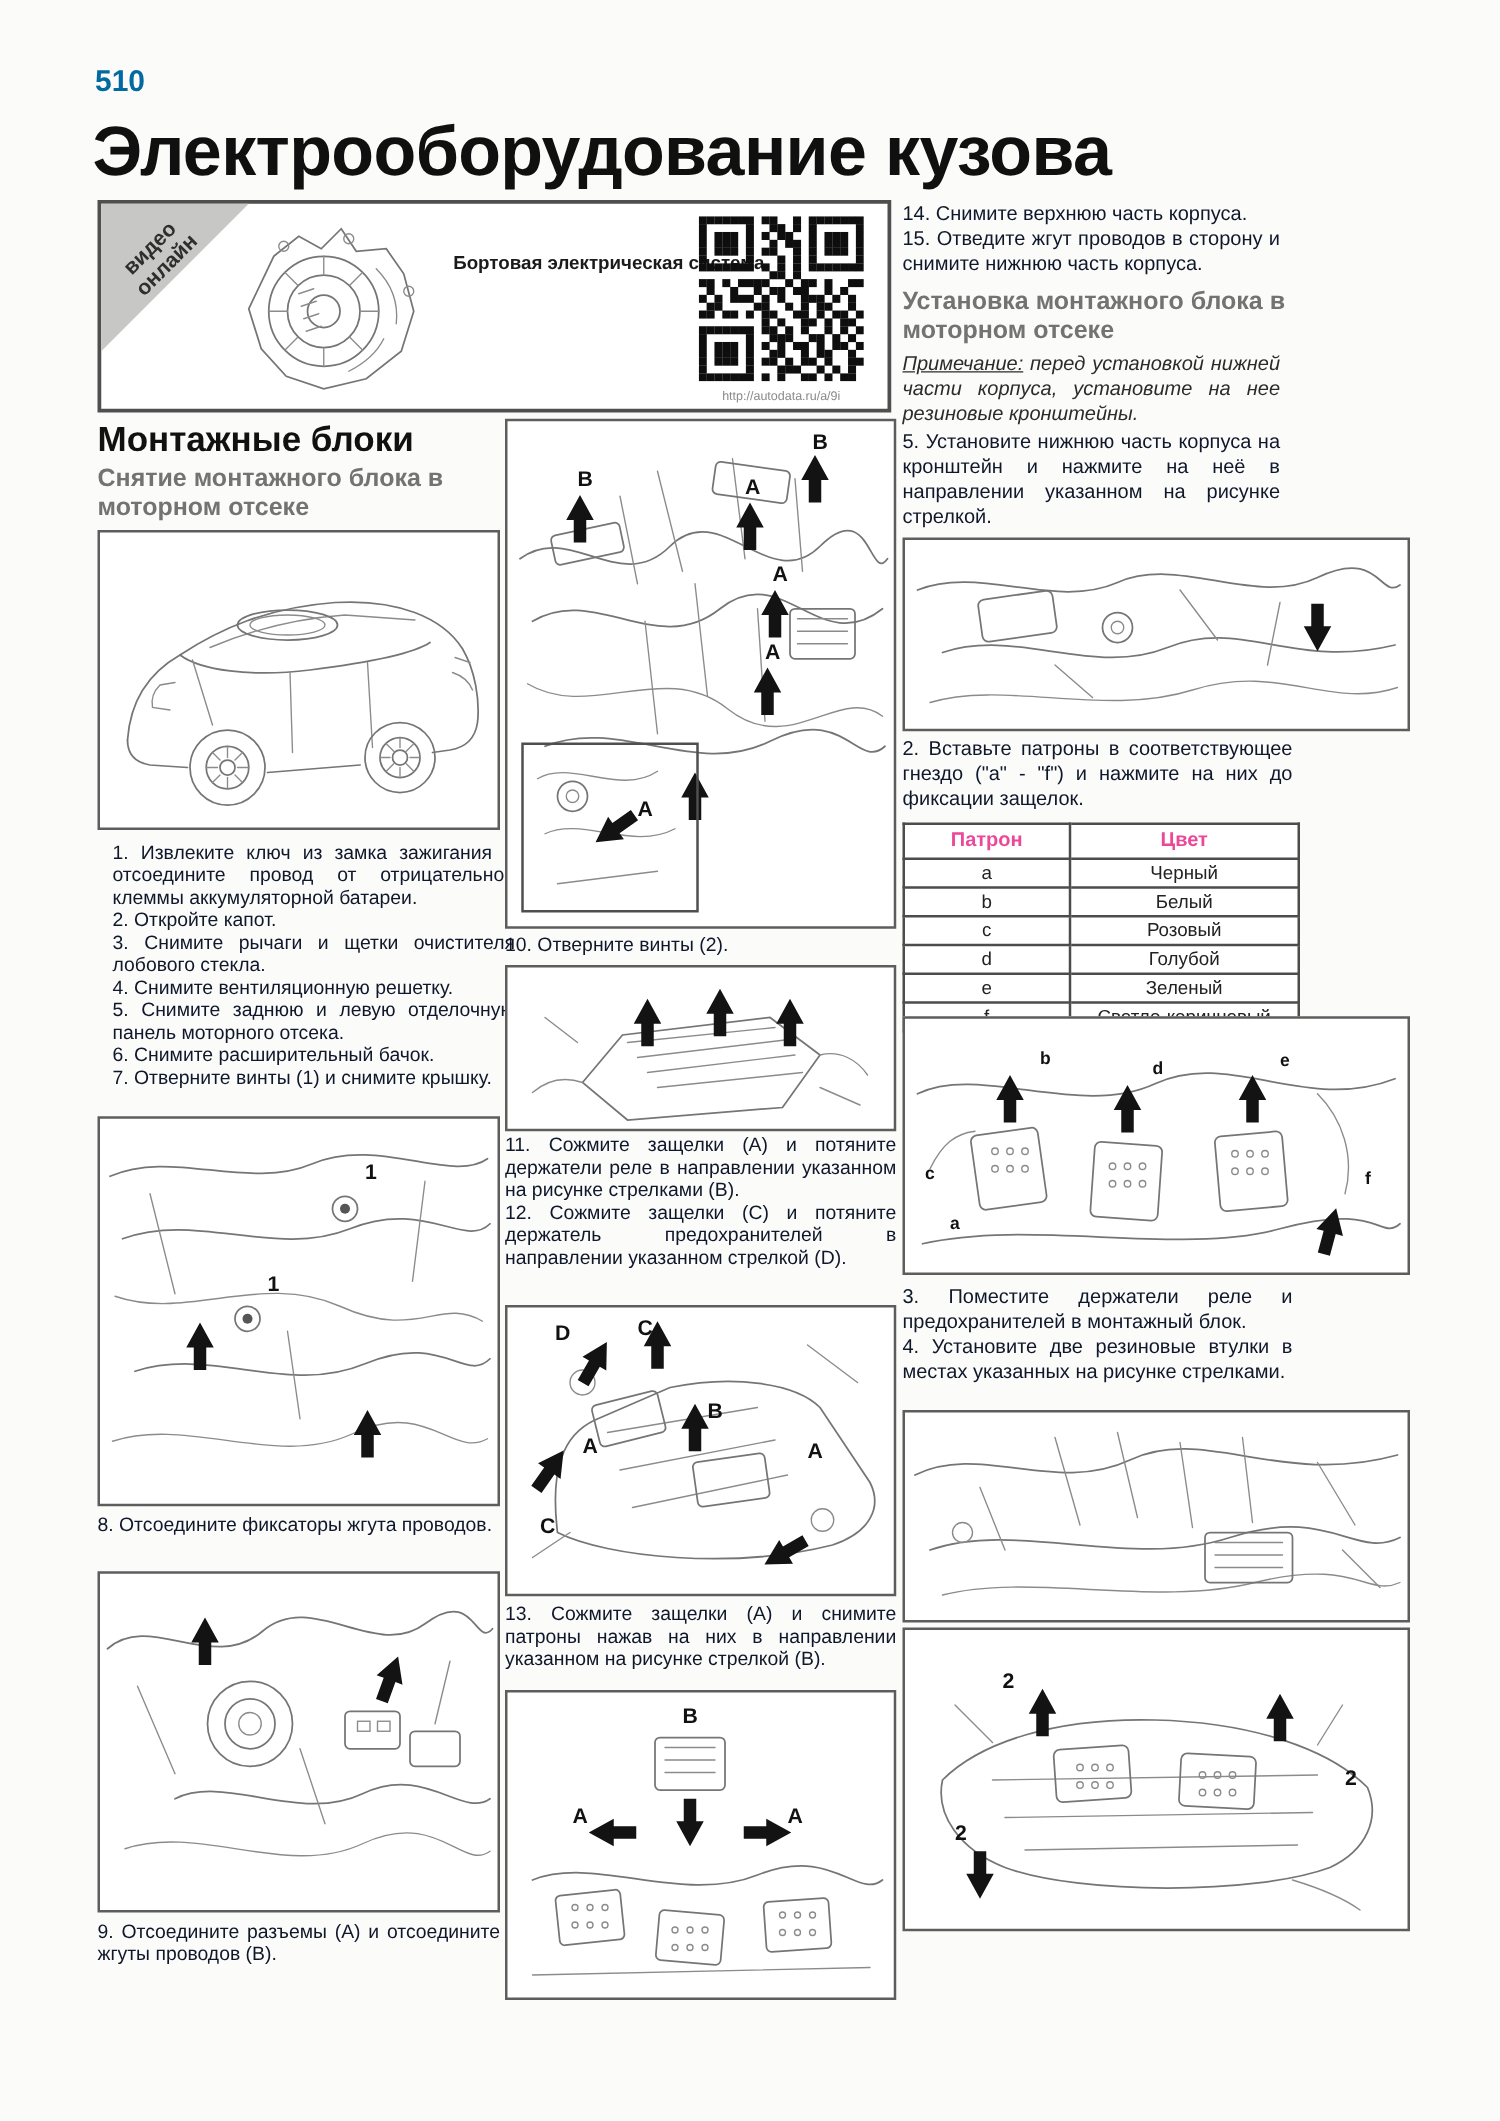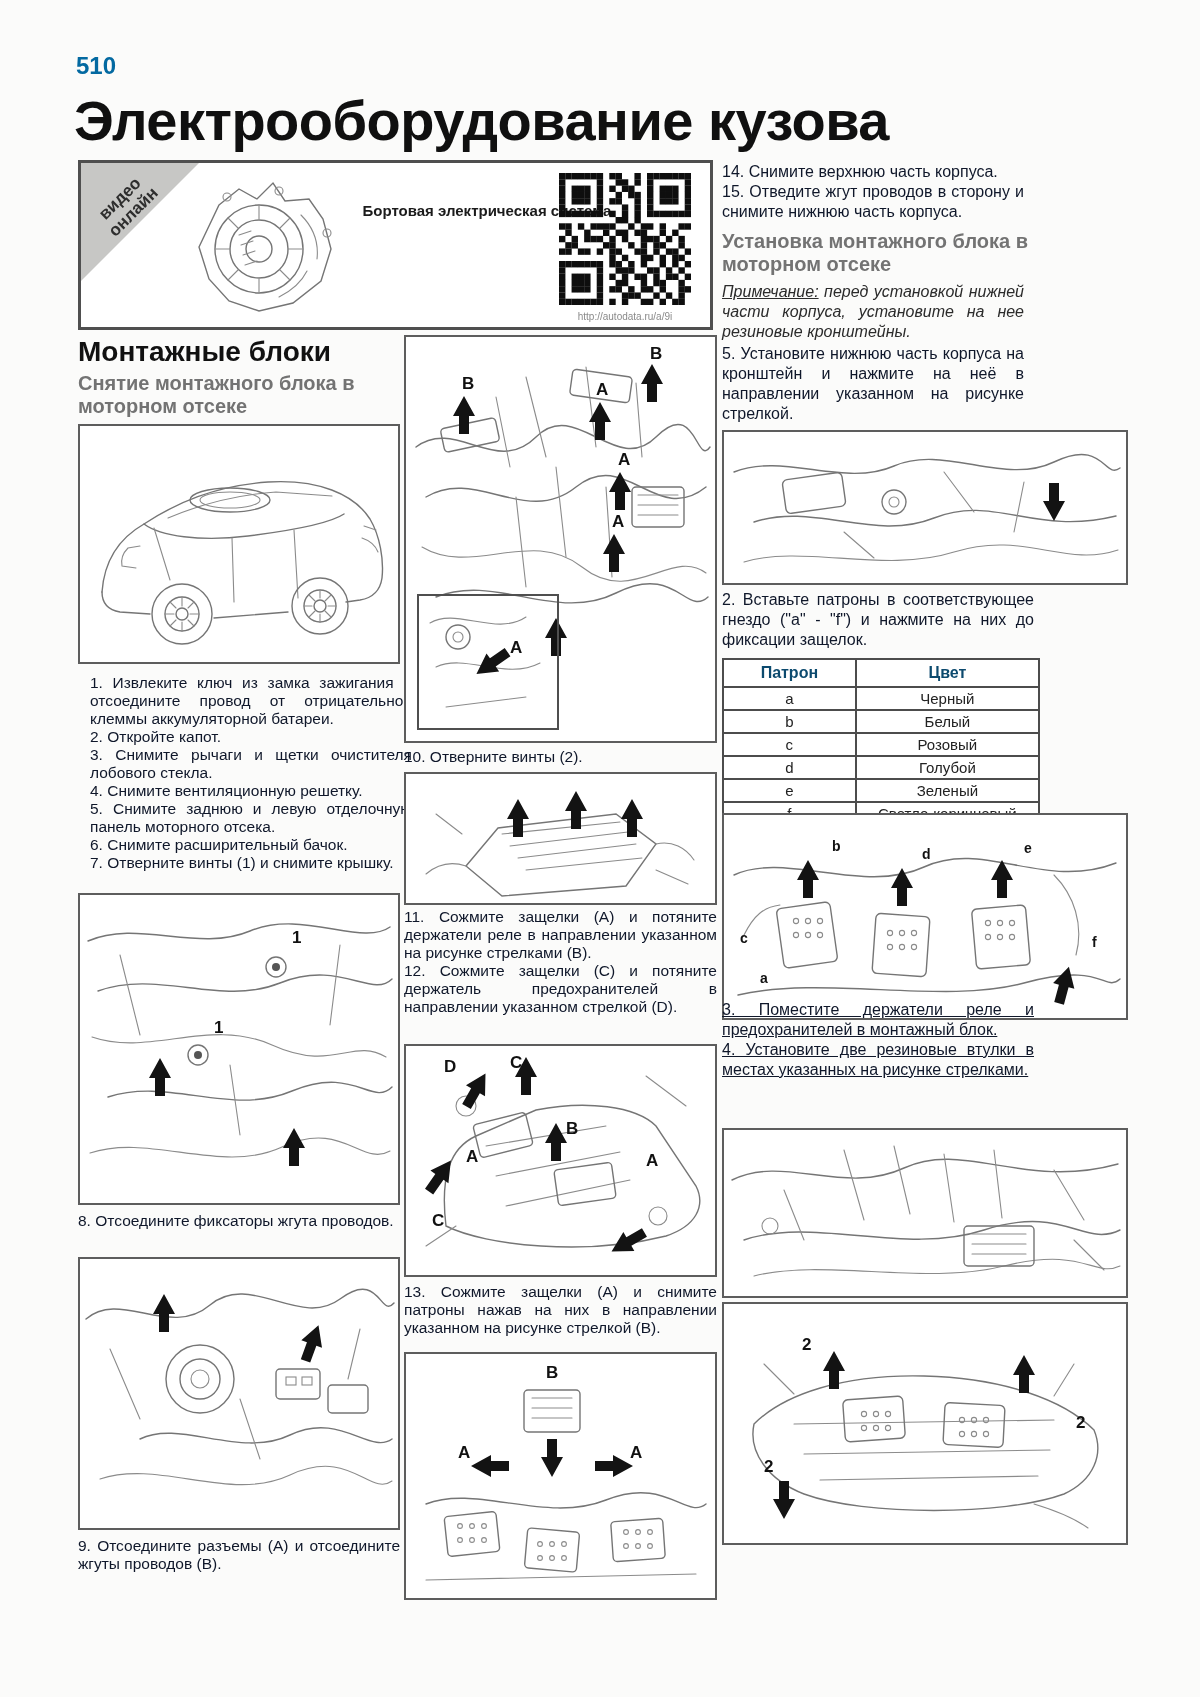--- a/index.html
+++ b/index.html
@@ -32,21 +32,21 @@
   .fig{position:absolute;border:2px solid #5d5d5d;background:#fff;box-sizing:border-box;}
   .fig svg{display:block;}
   .sk{stroke:#757575;stroke-width:1.4;fill:none;stroke-linecap:round;}
   .sk2{stroke:#8b8b8b;stroke-width:1.1;fill:none;stroke-linecap:round;}
   .arr{fill:#131313;}
   .flbl{font-family:"Liberation Sans",sans-serif;font-size:17px;font-weight:bold;fill:#111;}
   .flbl-sm{font-family:"Liberation Sans",sans-serif;font-size:14px;font-weight:bold;fill:#111;}
   
   .parts{position:absolute;border-collapse:collapse;table-layout:fixed;background:#fff;}
   .parts th,.parts td{border:2px solid #4c4c4c;text-align:center;padding:1px 4px;}
-  .parts th{font-size:16px;font-weight:bold;height:24px;color:#0c4a6e;}
+  .parts th{font-size:16px;font-weight:bold;height:24px;color:#ec4899;}
   .parts td{font-size:15px;height:19px;color:#222;}
 </style>
 </head>
 <body>
 
 <svg width="0" height="0" style="position:absolute" aria-hidden="true">
   <defs>
     <g id="arr">
         <polygon points="0,-19 11,1 5,1 5,19 -5,19 -5,1 -11,1"></polygon>
       </g>
@@ -601,21 +601,21 @@
       <use href="#arr" xlink:href="#arr" class="arr" transform="translate(340,170) rotate(15)"></use>
       <text class="flbl-sm" x="108" y="36">b</text>
       <text class="flbl-sm" x="198" y="44">d</text>
       <text class="flbl-sm" x="300" y="38">e</text>
       <text class="flbl-sm" x="16" y="128">c</text>
       <text class="flbl-sm" x="36" y="168">a</text>
       <text class="flbl-sm" x="368" y="132">f</text>
     </svg>
   </div>
 
-  <div class="step stepR" style="left:722px;top:1000px;width:312px;text-decoration:underline;">
+  <div class="step stepR" style="left:722px;top:1028px;width:312px;">
     <p>3. Поместите держатели реле и предохранителей в монтажный блок.</p>
     <p>4. Установите две резиновые втулки в местах указанных на рисунке стрелками.</p>
   </div>
 
   <div class="fig" style="left:722px;top:1128px;width:406px;height:170px;">
     <svg width="402" height="166" viewBox="0 0 402 166">
       <path class="sk" d="M8,50 C60,24 120,66 180,38 S300,60 394,34"></path>
       <path class="sk2" d="M120,20 L140,90 M170,16 L186,84 M220,24 L230,92 M270,20 L278,88"></path>
       <path class="sk" d="M20,110 C90,86 180,126 260,100 S360,118 396,100"></path>
       <path class="sk2" d="M30,146 C100,128 200,156 280,136 S370,148 396,136"></path>

